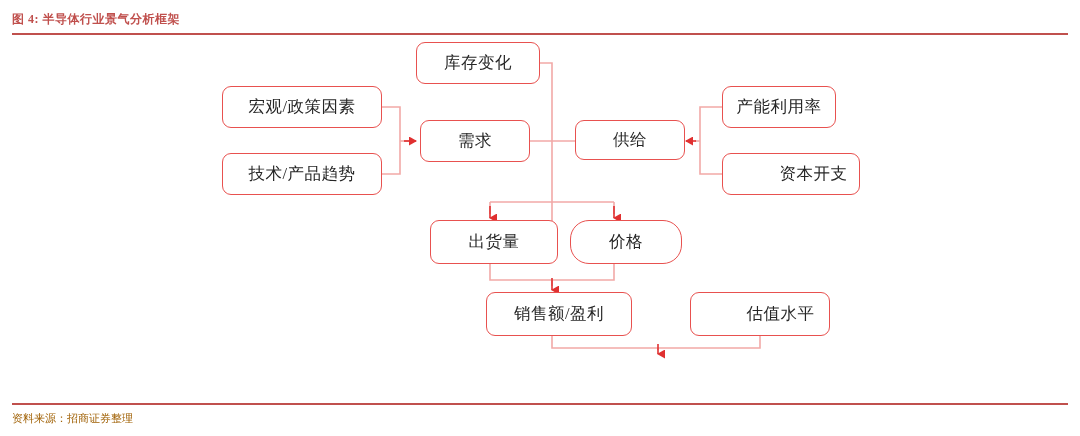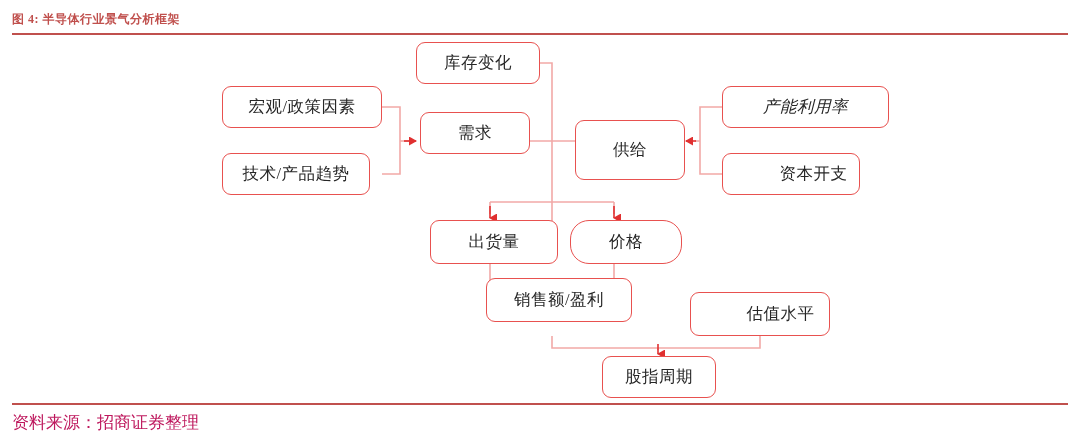--- a/index.html
+++ b/index.html
@@ -50,22 +50,22 @@
     left: 12px;
     top: 403px;
     width: 1056px;
     height: 1.5px;
     background: #C0504D;
   }
   .fig-source {
     position: absolute;
     left: 12px;
     top: 411px;
-    font-size: 17px;
-    color: #be185d;
+    font-size: 11px;
+    color: #a16207;
     white-space: nowrap;
     font-family: "Liberation Serif", "DejaVu Serif", serif;
     text-align: center;
   }
 
   
   #diagram-canvas {
     position: absolute;
     left: 0;
     top: 34px;
@@ -147,59 +147,56 @@
     </svg>
 
     <div class="node-box" style="left:416px;top:8px;width:124px;height:42px;text-align:center;">
       <span>库存变化</span>
     </div>
 
     <div class="node-box" style="left:222px;top:52px;width:160px;height:42px;justify-content:center;">
       <span>宏观/政策因素</span>
     </div>
 
-    <div class="node-box" style="left:222px;top:119px;width:148px;height:42px;">
+    <div class="node-box" style="left:222px;top:119px;width:160px;height:42px;">
       <span>技术/产品趋势</span>
     </div>
 
-    <div class="node-box" style="left:420px;top:78px;width:110px;height:42px;">
+    <div class="node-box" style="left:420px;top:86px;width:110px;height:42px;">
       <span>需求</span>
     </div>
 
-    <div class="node-box" style="left:575px;top:86px;width:110px;height:60px;">
+    <div class="node-box" style="left:575px;top:86px;width:110px;height:40px;">
       <span>供给</span>
     </div>
 
-    <div class="node-box" style="left:722px;top:52px;width:167px;height:42px;font-style:italic;">
+    <div class="node-box" style="left:722px;top:52px;width:114px;height:42px;">
       <span>产能利用率</span>
     </div>
 
     <div class="node-box" style="left:722px;top:119px;width:138px;height:42px;padding-left:45px;">
       <span>资本开支</span>
     </div>
 
     <div class="node-box" style="left:430px;top:186px;width:128px;height:44px;">
       <span>出货量</span>
     </div>
 
     <div class="node-box" style="left:570px;top:186px;width:112px;height:44px;border-radius:19px;">
       <span>价格</span>
     </div>
 
-    <div class="node-box" style="left:486px;top:244px;width:146px;height:44px;">
+    <div class="node-box" style="left:486px;top:258px;width:146px;height:44px;">
       <span>销售额/盈利</span>
     </div>
 
     <div class="node-box" style="left:690px;top:258px;width:140px;height:44px;padding-left:41px;">
       <span>估值水平</span>
     </div>
 
-    <div class="node-box" style="left:602px;top:322px;width:114px;height:42px;">
-      <span>股指周期</span>
-    </div>
 
   </div>
 
   <div class="footer-rule"></div>
 
   <div class="fig-source">资料来源：招商证券整理</div>
 
 </div>
 
 </body></html>

